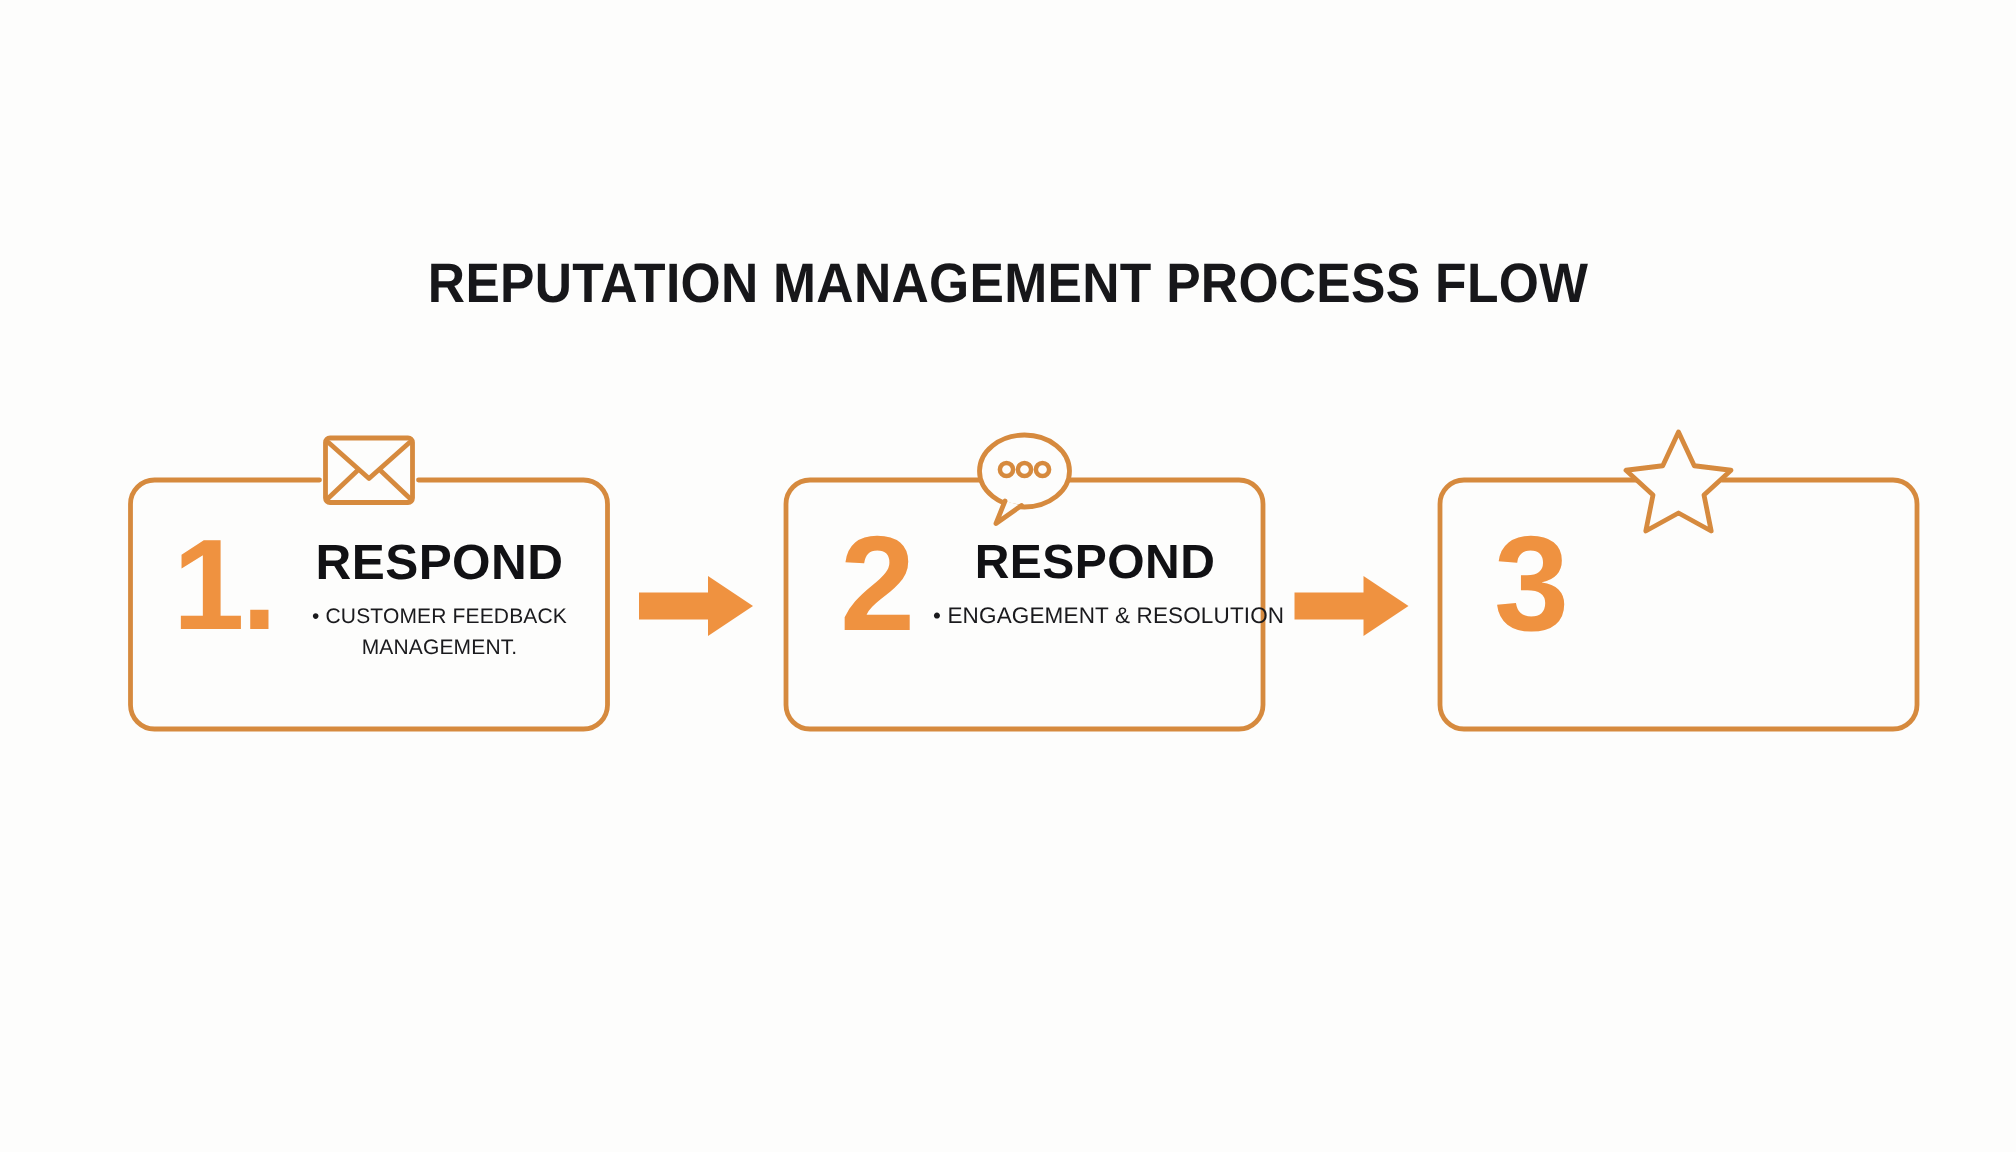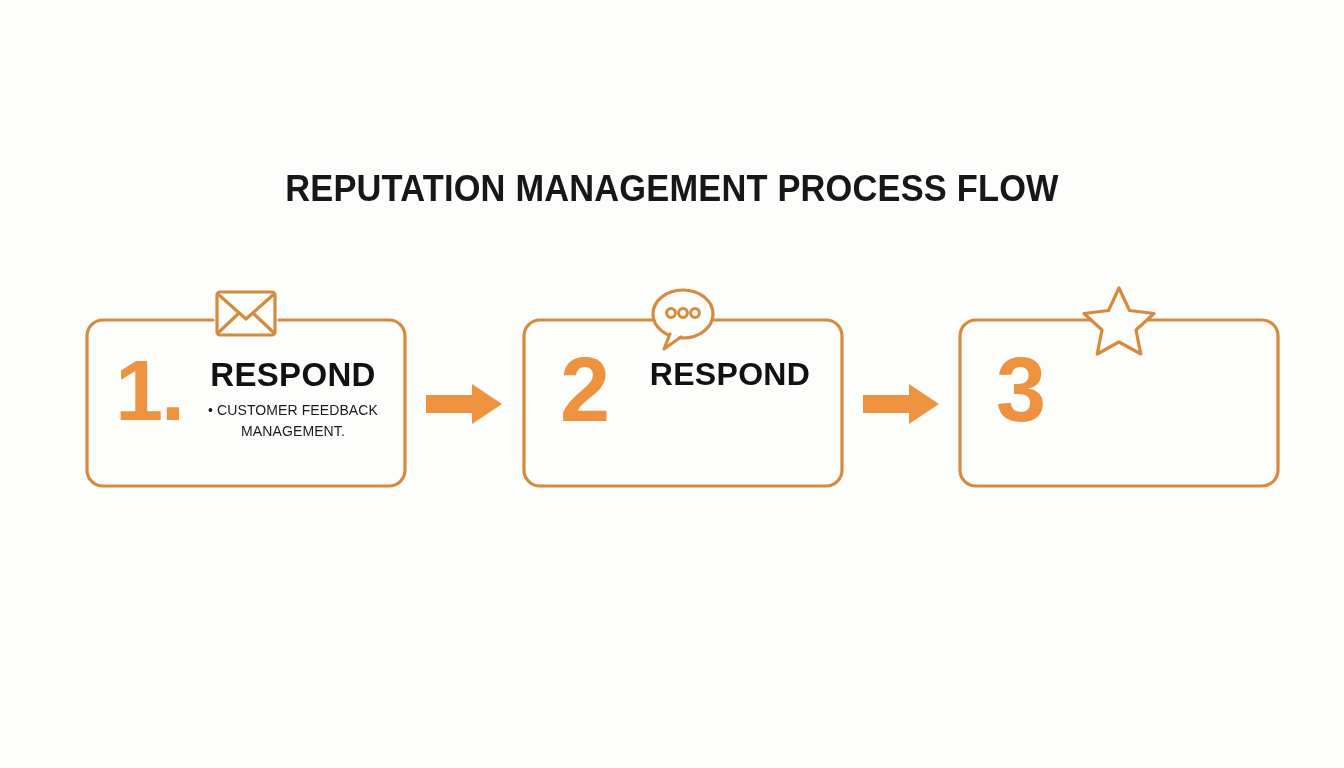--- a/index.html
+++ b/index.html
@@ -197,20 +197,21 @@
         <circle cx="34" cy="31" r="4.4" fill="none" stroke="#d68a3e" stroke-width="3"></circle>
         <circle cx="46" cy="31" r="4.4" fill="none" stroke="#d68a3e" stroke-width="3"></circle>
         <circle cx="58" cy="31" r="4.4" fill="none" stroke="#d68a3e" stroke-width="3"></circle>
       </svg>
     </div>
 
     <div class="num">2</div>
 
     <div class="card-body">
       <div class="step-name">RESPOND</div>
+      <div class="step-desc">• ENGAGEMENT &amp; RESOLUTION</div>
     </div>
   </div>
 
   <div class="arrow arrow-2">
     <svg width="80" height="44" viewBox="0 0 80 44">
       <path d="M 2 13 L 48 13 L 48 2 L 78 22 L 48 42 L 48 31 L 2 31 Z" fill="#ef9240"></path>
     </svg>
   </div>
 
   <div class="card card-3">

